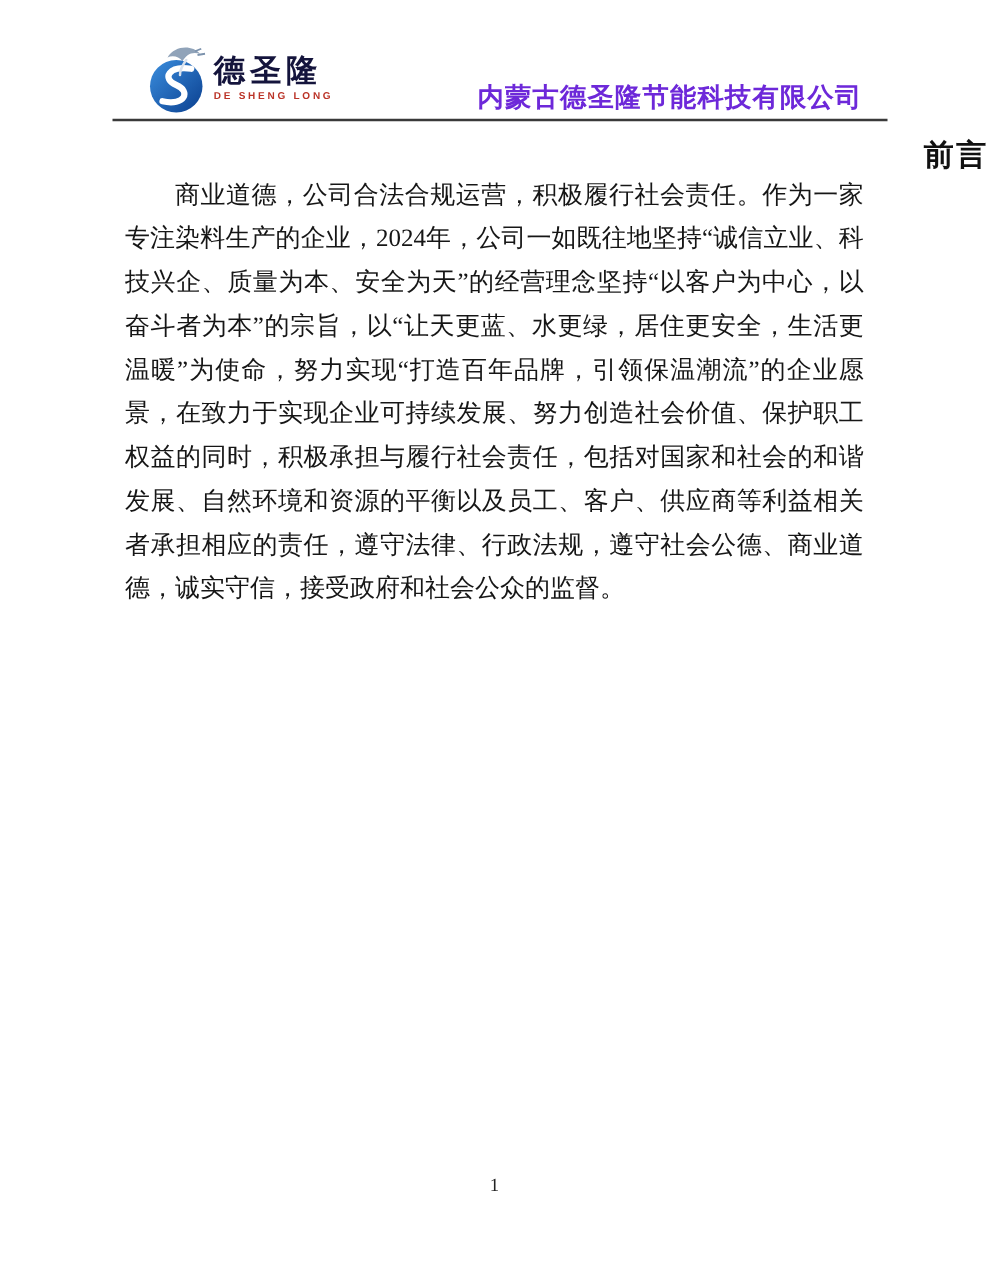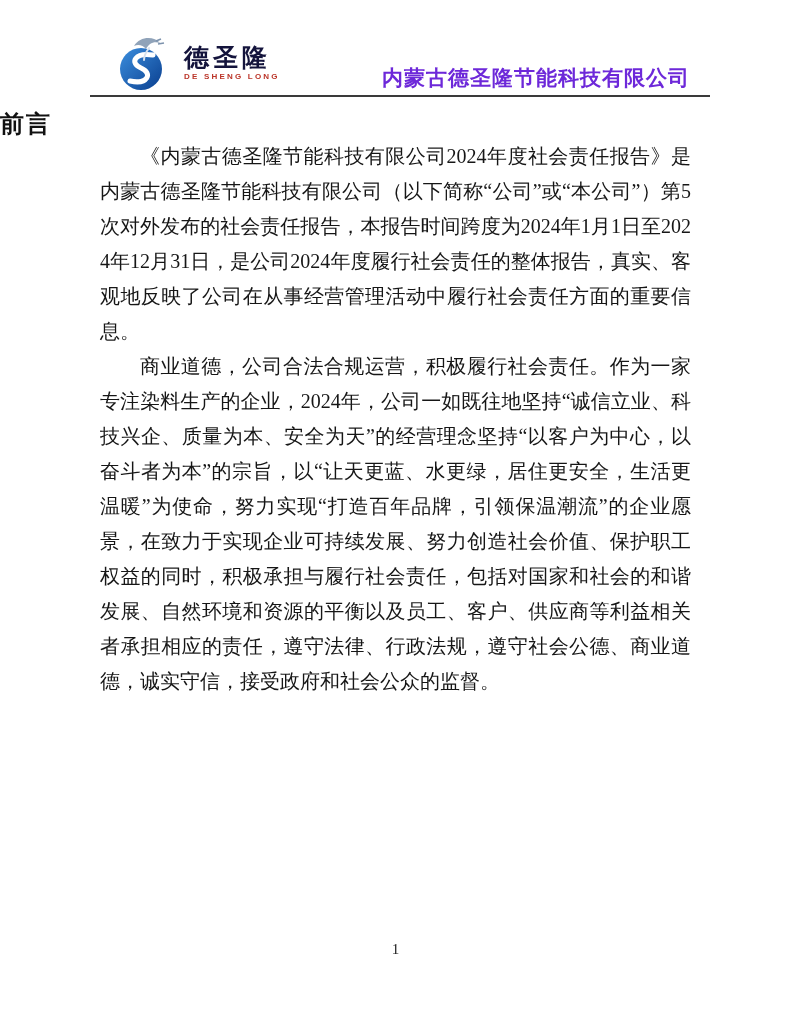--- a/index.html
+++ b/index.html
@@ -15,21 +15,21 @@
     color: #1a1a1a;
   }
 
   
   .logo {
     position: absolute;
     top: 34px;
     left: 116px;
     display: flex;
     align-items: center;
-    gap: 14px;
+    gap: 1px;
   }
   .logo-mark { display: block; }
   .logo-text { display: flex; flex-direction: column; line-height: 1; }
   .logo-cn {
     font-family: "Liberation Sans", "DejaVu Sans", sans-serif;
     font-weight: bold;
     font-size: 25px;
     letter-spacing: 4px;
     color: #14143c;
   }
@@ -58,21 +58,21 @@
     width: 620px;
     border-top: 2.5px solid #3a3a3a;
   }
 
   
   .doc-title {
     position: absolute;
     top: 108px;
     left: 0;
     width: 100%;
-    text-align: left;
+    text-align: right;
     font-size: 24px;
     font-weight: bold;
     letter-spacing: 2px;
     color: #111111;
   }
 
   
   .doc-body {
     position: absolute;
     top: 139px;
@@ -129,19 +129,18 @@
     </div>
   </div>
 
   <div class="company-name">内蒙古德圣隆节能科技有限公司</div>
 
   <div class="header-rule"></div>
 
   <div class="doc-title">前言</div>
 
   <div class="doc-body">
-    <p>《内蒙古德圣隆节能科技有限公司2024年度社会责任报告》是内蒙古德圣隆节能科技有限公司（以下简称“公司”或“本公司”）第5次对外发布的社会责任报告，本报告时间跨度为2024年1月1日至2024年12月31日，是公司2024年度履行社会责任的整体报告，真实、客观地反映了公司在从事经营管理活动中履行社会责任方面的重要信息。</p>
     <p>商业道德，公司合法合规运营，积极履行社会责任。作为一家专注染料生产的企业，2024年，公司一如既往地坚持“诚信立业、科技兴企、质量为本、安全为天”的经营理念坚持“以客户为中心，以奋斗者为本”的宗旨，以“让天更蓝、水更绿，居住更安全，生活更温暖”为使命，努力实现“打造百年品牌，引领保温潮流”的企业愿景，在致力于实现企业可持续发展、努力创造社会价值、保护职工权益的同时，积极承担与履行社会责任，包括对国家和社会的和谐发展、自然环境和资源的平衡以及员工、客户、供应商等利益相关者承担相应的责任，遵守法律、行政法规，遵守社会公德、商业道德，诚实守信，接受政府和社会公众的监督。</p>
   </div>
 
   <div class="page-number">1</div>
 
 </div>
 
 </body></html>

